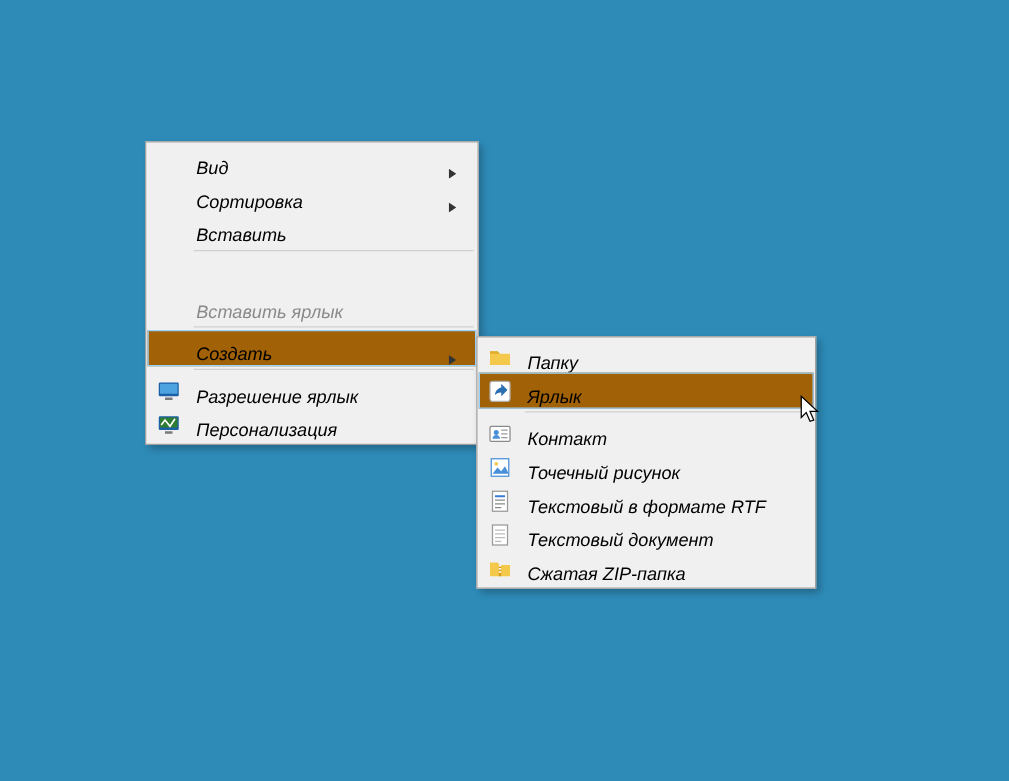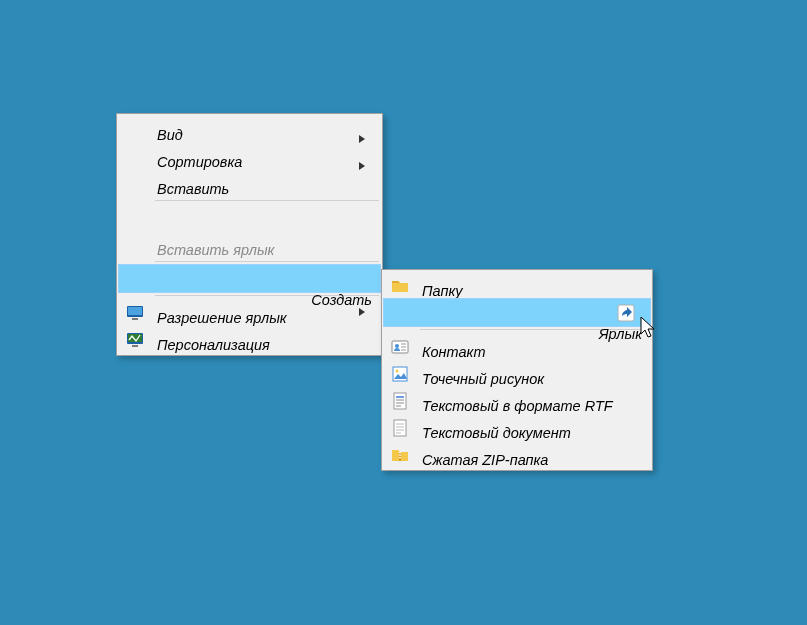--- a/index.html
+++ b/index.html
@@ -45,25 +45,24 @@
   .menu-item.disabled .label { color: #8a8a8a; }
   .arrow {
     width: 16px;
     display: flex;
     align-items: center;
     justify-content: center;
     padding-right: 4px;
   }
   .arrow svg { fill: #333; }
   .menu-item.highlight {
-    background: #7dd3fc;
+    background: #a16207;
     border: 1px solid #99d1ff;
     margin: -1px;
     height: 29px;
-    flex-direction: column;
   }
   .menu hr {
     border: none;
     border-top: 1px solid #d0d0d0;
     margin: 3px 1px 3px 36px;
   }
   #menu-main { left: 116px; top: 113px; width: 267px; }
   #menu-sub  { left: 381px; top: 269px; width: 272px; }
   .cursor {
     position: absolute;

